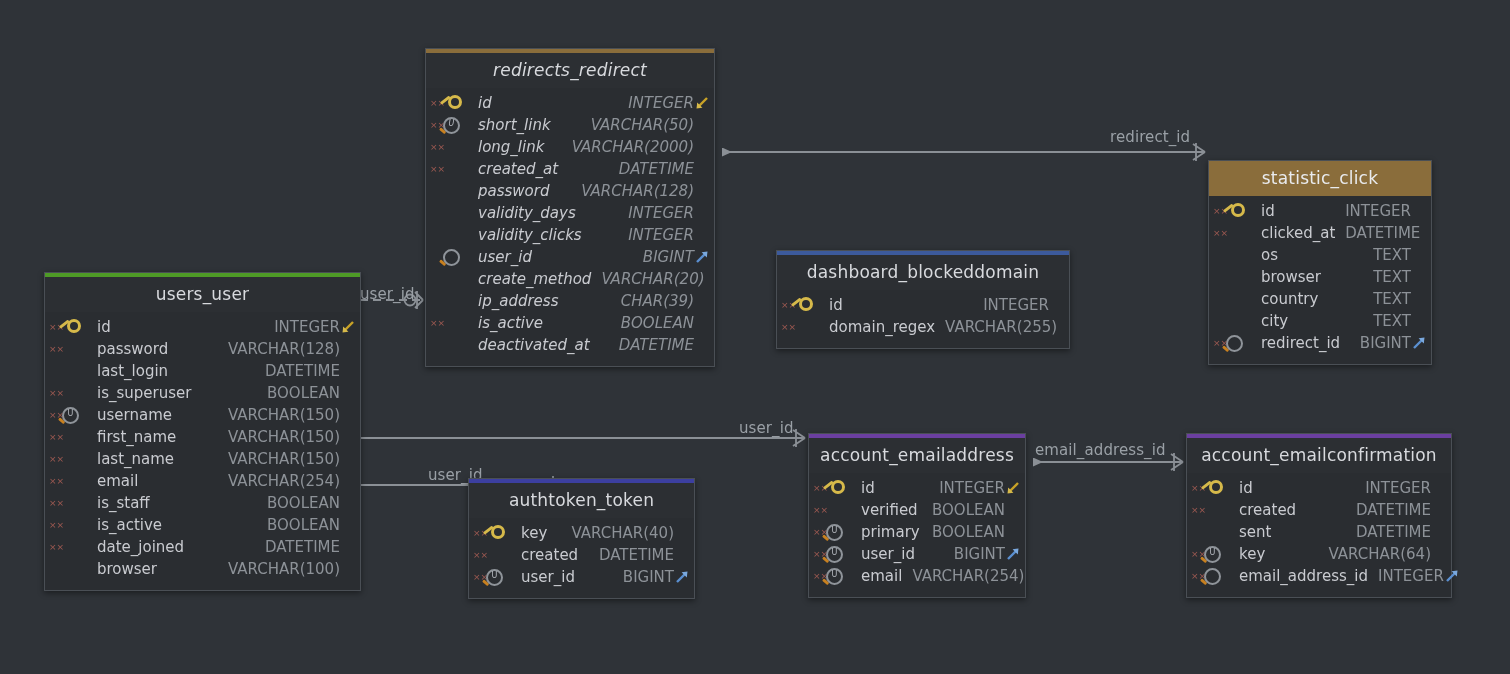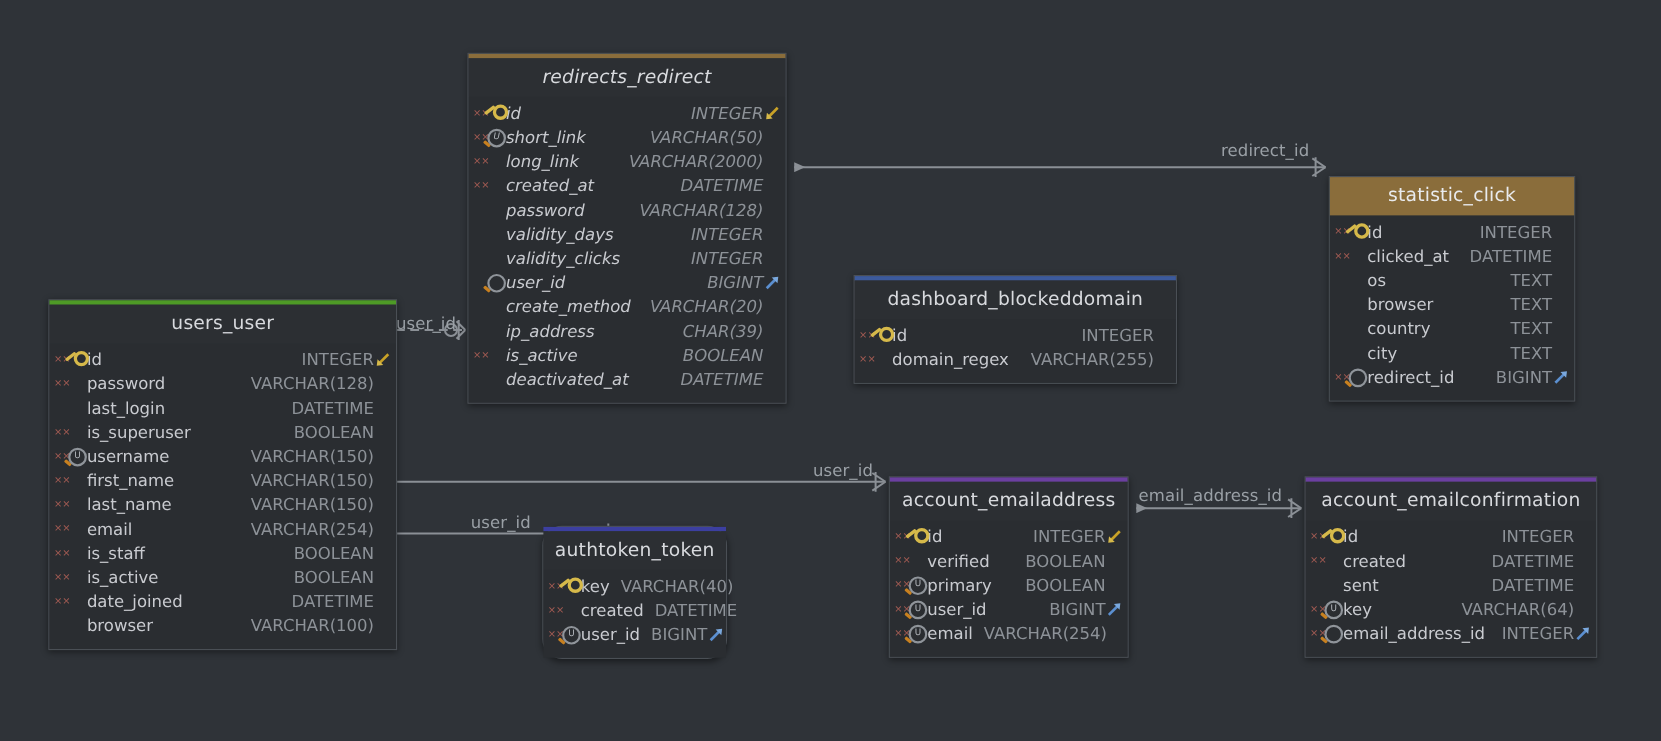--- a/index.html
+++ b/index.html
@@ -143,21 +143,21 @@
     left: 4px; top: 2px;
     width: 13px; height: 13px;
     border: 2px solid #8f949a;
     border-radius: 50%;
     background: #2a2d31;
   }
 
   .col-name {
     color: #c9cbd0;
     font-size: 15px;
-    padding-left: 1px;
+    padding-left: 19px;
     flex: 0 0 auto;
   }
   .col-type {
     color: #8d9298;
     font-size: 15px;
     margin-left: auto;
     padding-left: 10px;
   }
   .ref-arrow {
     width: 16px;
@@ -489,21 +489,21 @@
           </div>
           <div class="col-row">
             <div class="nn-mark">××</div>
             <div class="key-icon"></div>
             <div class="col-name">domain_regex</div>
             <div class="col-type">VARCHAR(255)</div>
             <div class="ref-arrow hidden"></div>
           </div>
         </div>
       </div>
-      <div class="table" style="left: 493px; top: 478px; width: 168px; border-radius: 18px;">
+      <div class="table" style="left: 468px; top: 478px; width: 227px;">
         <div class="table-accent" style="background: rgb(60, 63, 160);"></div>
         <div class="table-title">authtoken_token</div>
         <div class="table-body">
           <div class="col-row">
             <div class="nn-mark">××</div>
             <div class="key-icon ic-pk"></div>
             <div class="col-name">key</div>
             <div class="col-type">VARCHAR(40)</div>
             <div class="ref-arrow hidden"></div>
           </div>

